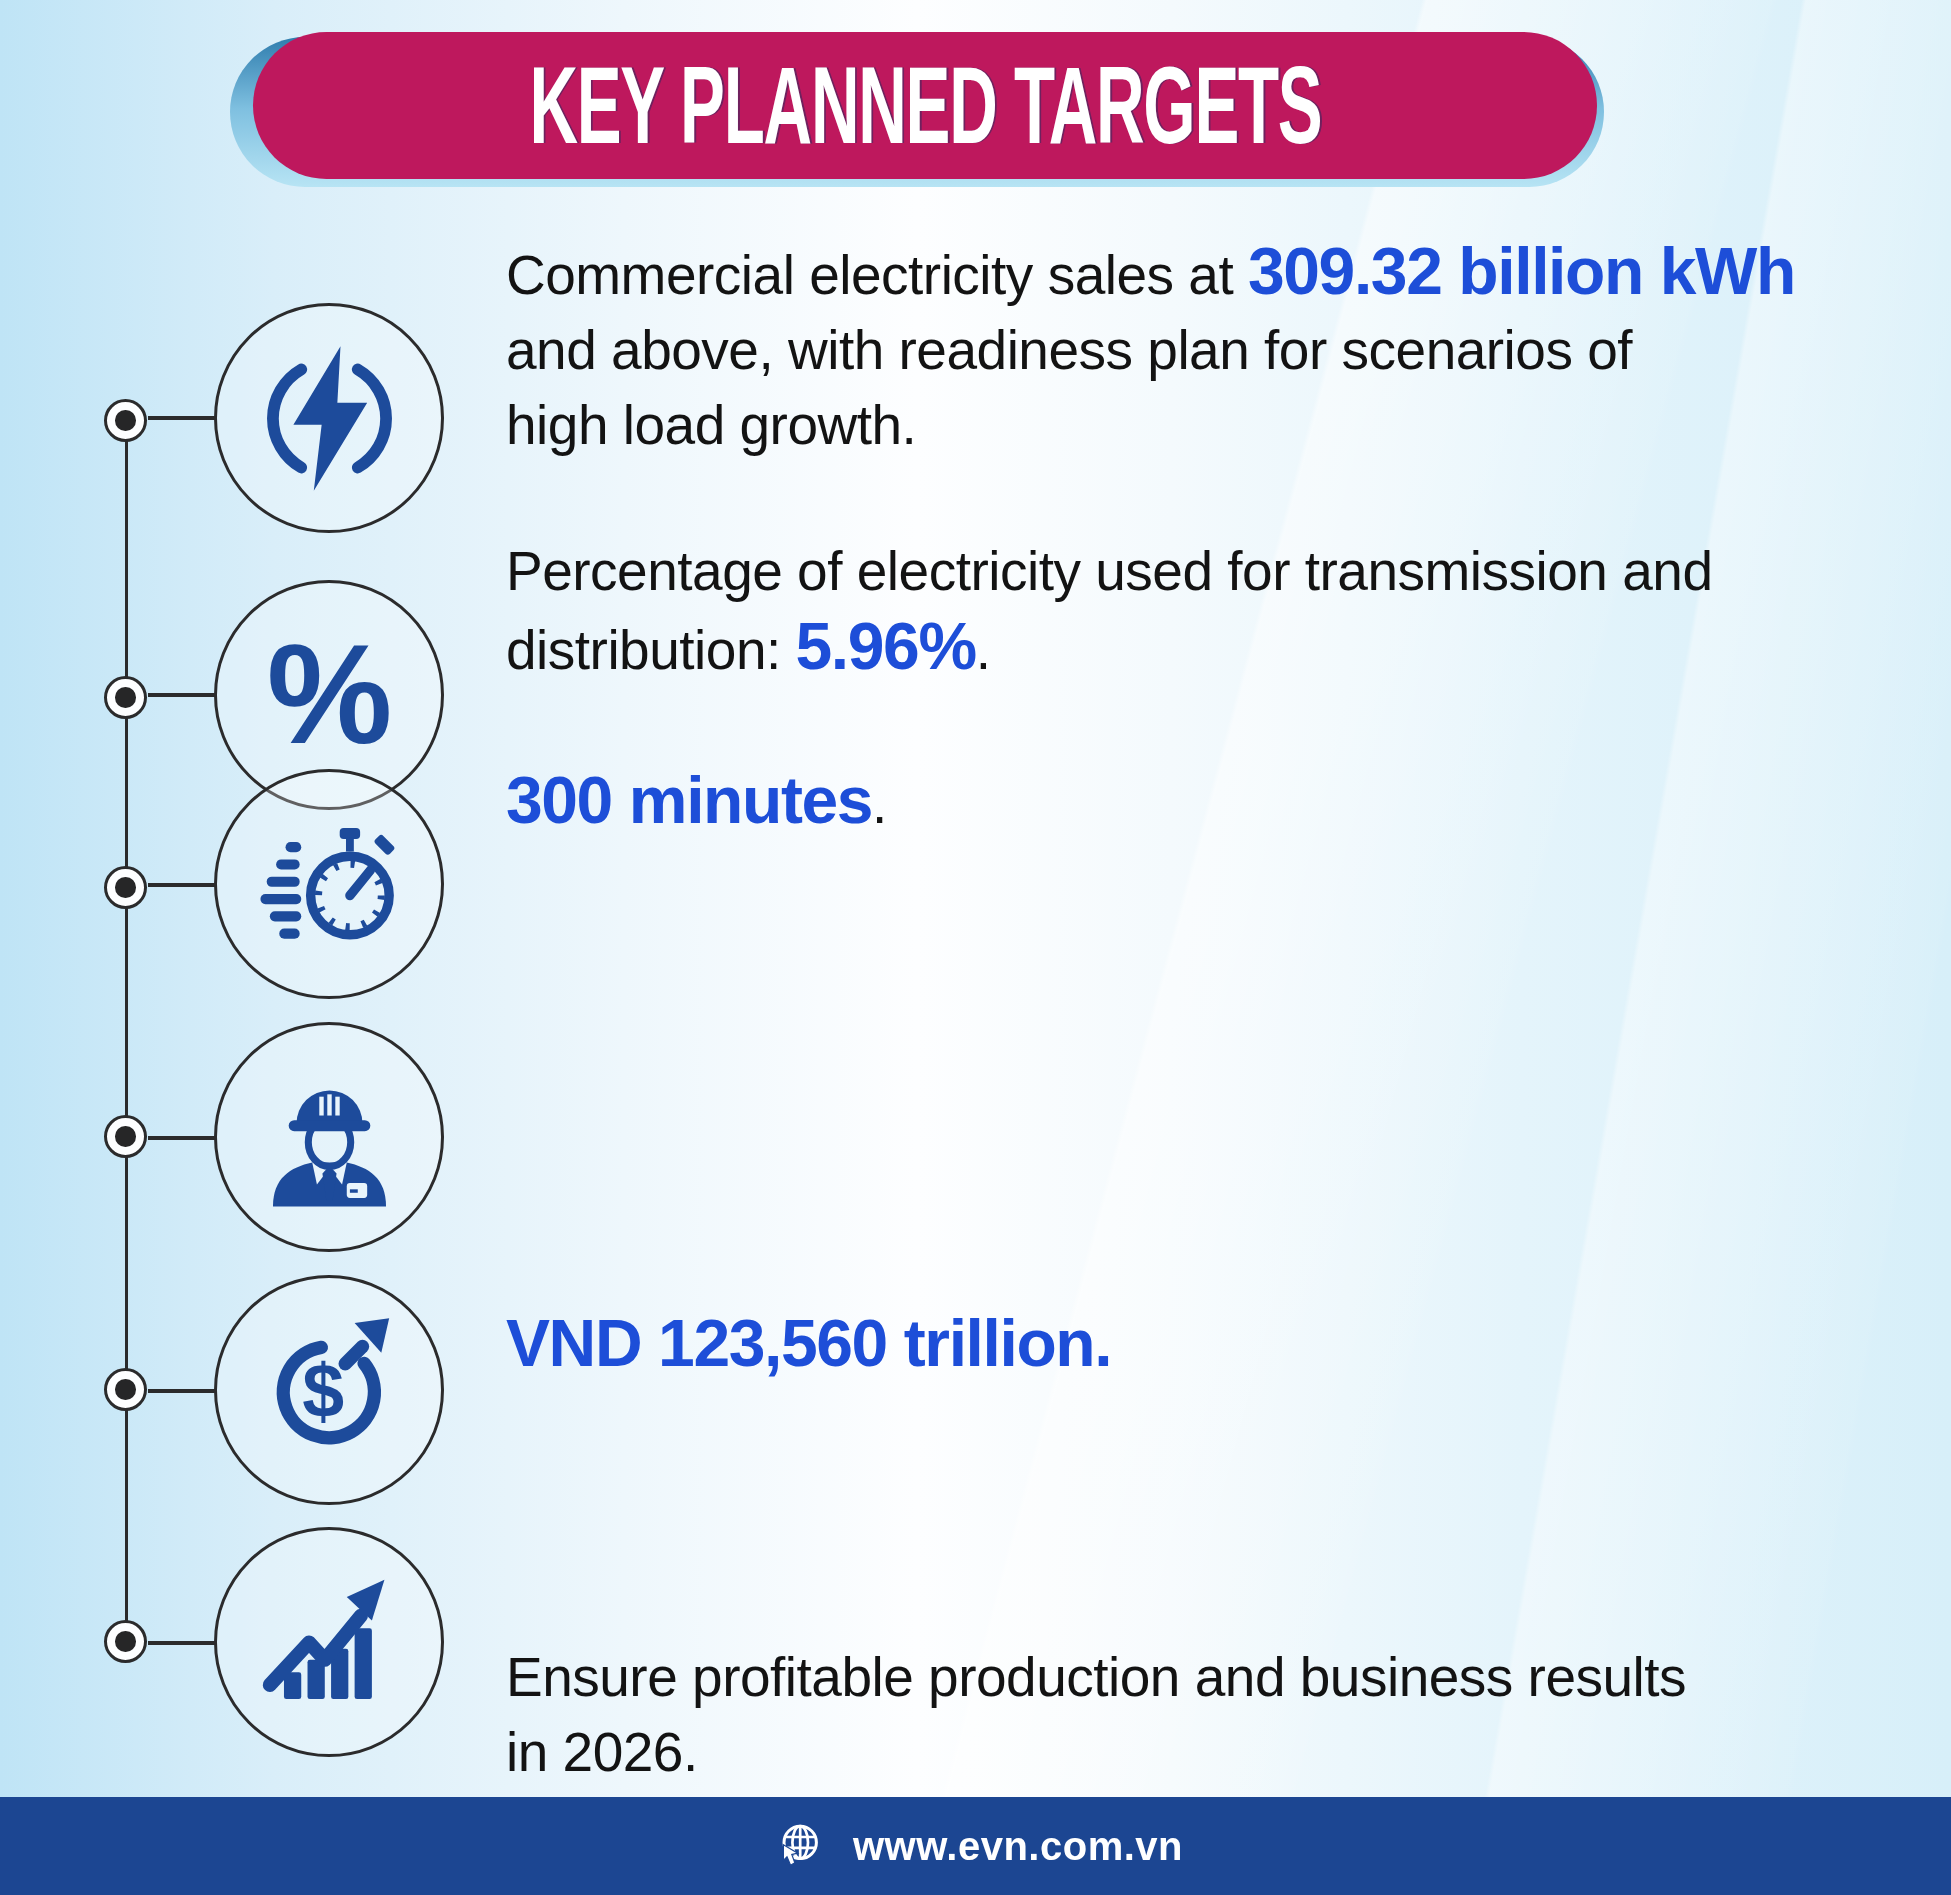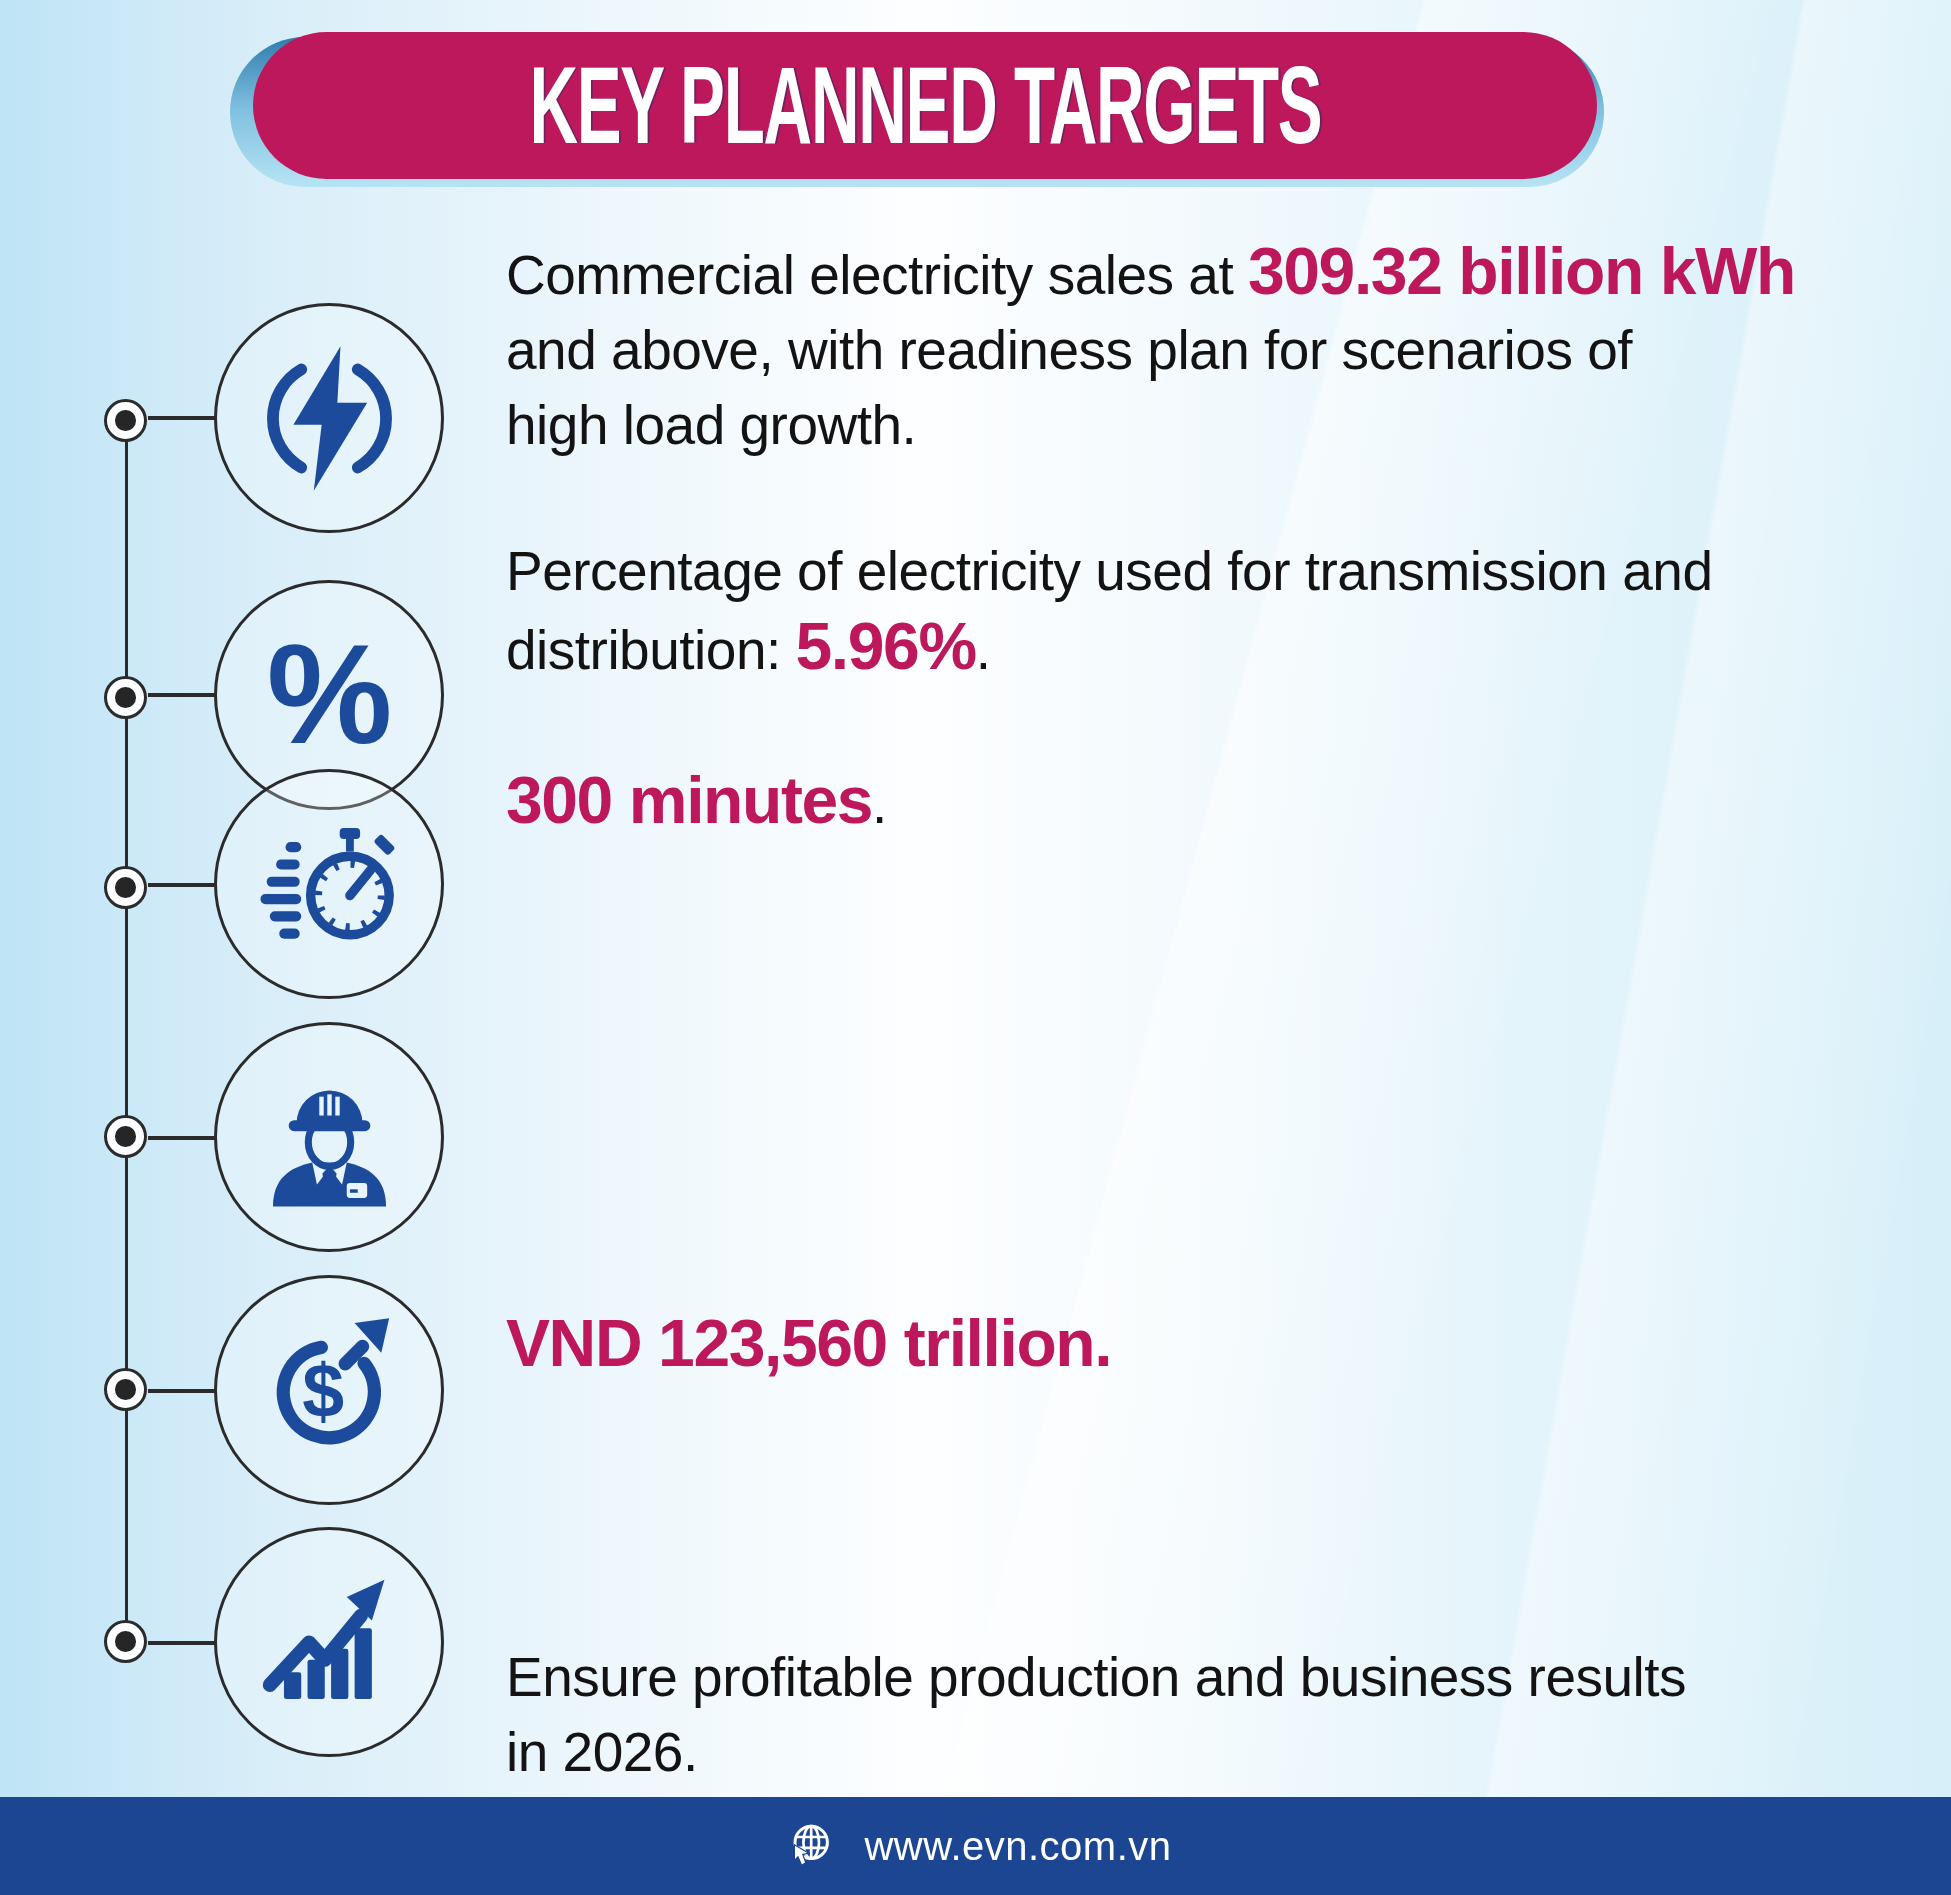--- a/index.html
+++ b/index.html
@@ -34,24 +34,24 @@
   .node-dot{width:20.6px;height:20.6px;border-radius:50%;background:#262627;}
   .connector{position:absolute;left:148px;width:67px;height:3.7px;background:#2b2b2c;}
   .icon-circle{position:absolute;left:214px;width:230px;height:230px;box-sizing:border-box;
     border:3.7px solid #2b2b2c;border-radius:50%;background:rgba(255,255,255,0.25);
     display:flex;align-items:center;justify-content:center;}
   .icon-circle svg{width:157px;height:157px;}
   
   .text-block{position:absolute;left:506px;width:1424px;color:#131313;
     font-size:55px;line-height:75px;letter-spacing:-0.5px;}
   .line{white-space:nowrap;}
-  .accent{color:#be185d;font-weight:700;font-size:66px;letter-spacing:-1.4px;}
+  .accent{color:#1d4ed8;font-weight:700;font-size:66px;letter-spacing:-1.4px;}
   
   .footer{position:absolute;left:0;top:1797px;width:1952px;height:98px;background:#1c4692;
-    display:flex;align-items:center;justify-content:center;gap:24px;}
+    display:flex;align-items:center;justify-content:center;gap:24px;font-weight:bold;}
   .footer svg{width:60px;height:60px;}
   .footer-url{color:#ffffff;font-size:40px;letter-spacing:0.5px;}
   .ic{fill:#1d4b9b;}
   .ic-s{stroke:#1d4b9b;fill:none;}
 </style>
 </head>
 <body>
 
 <div class="bg-streak"></div>
 

